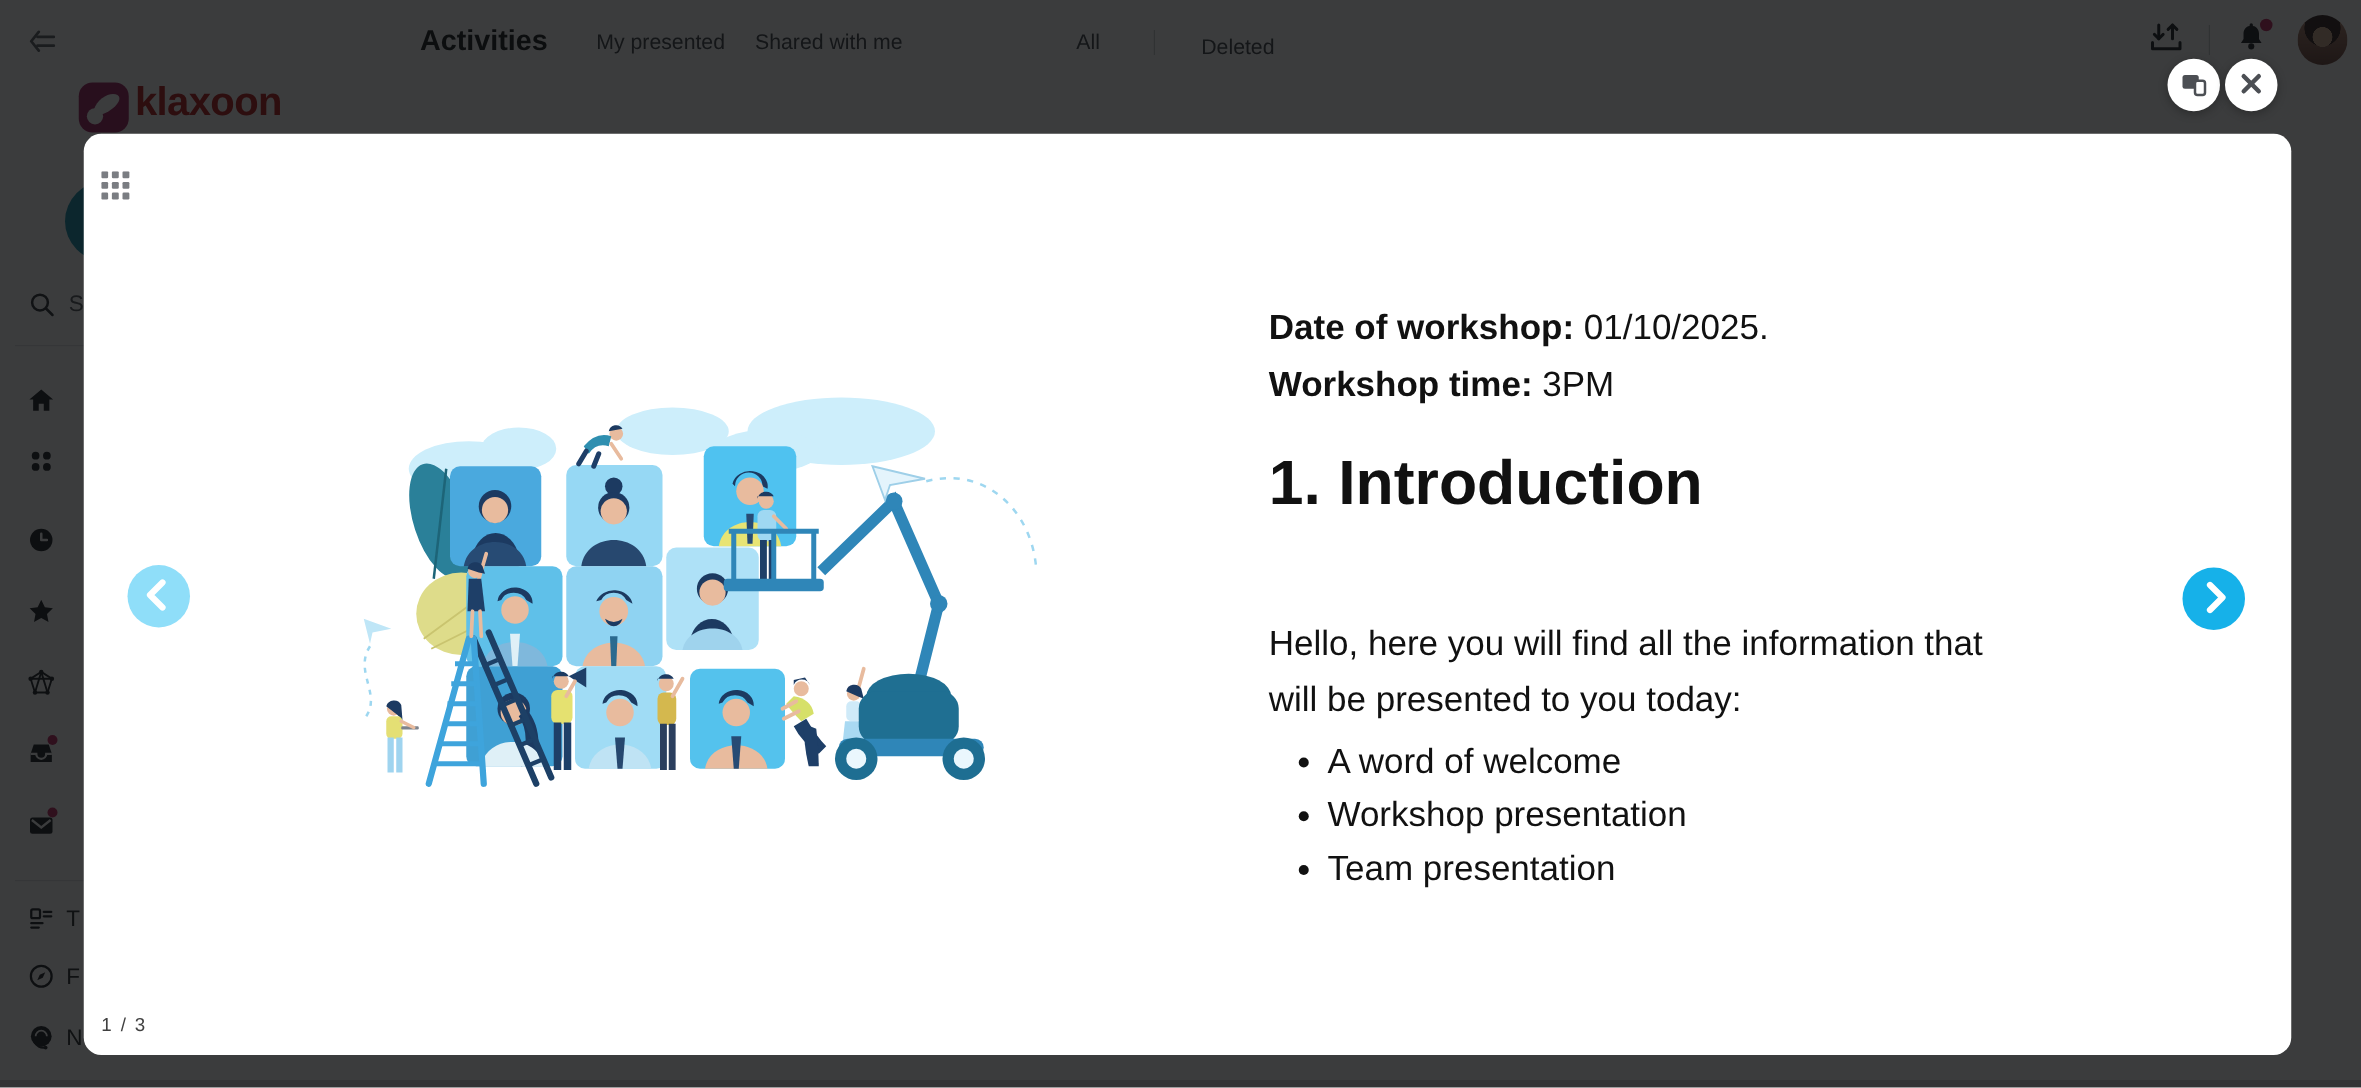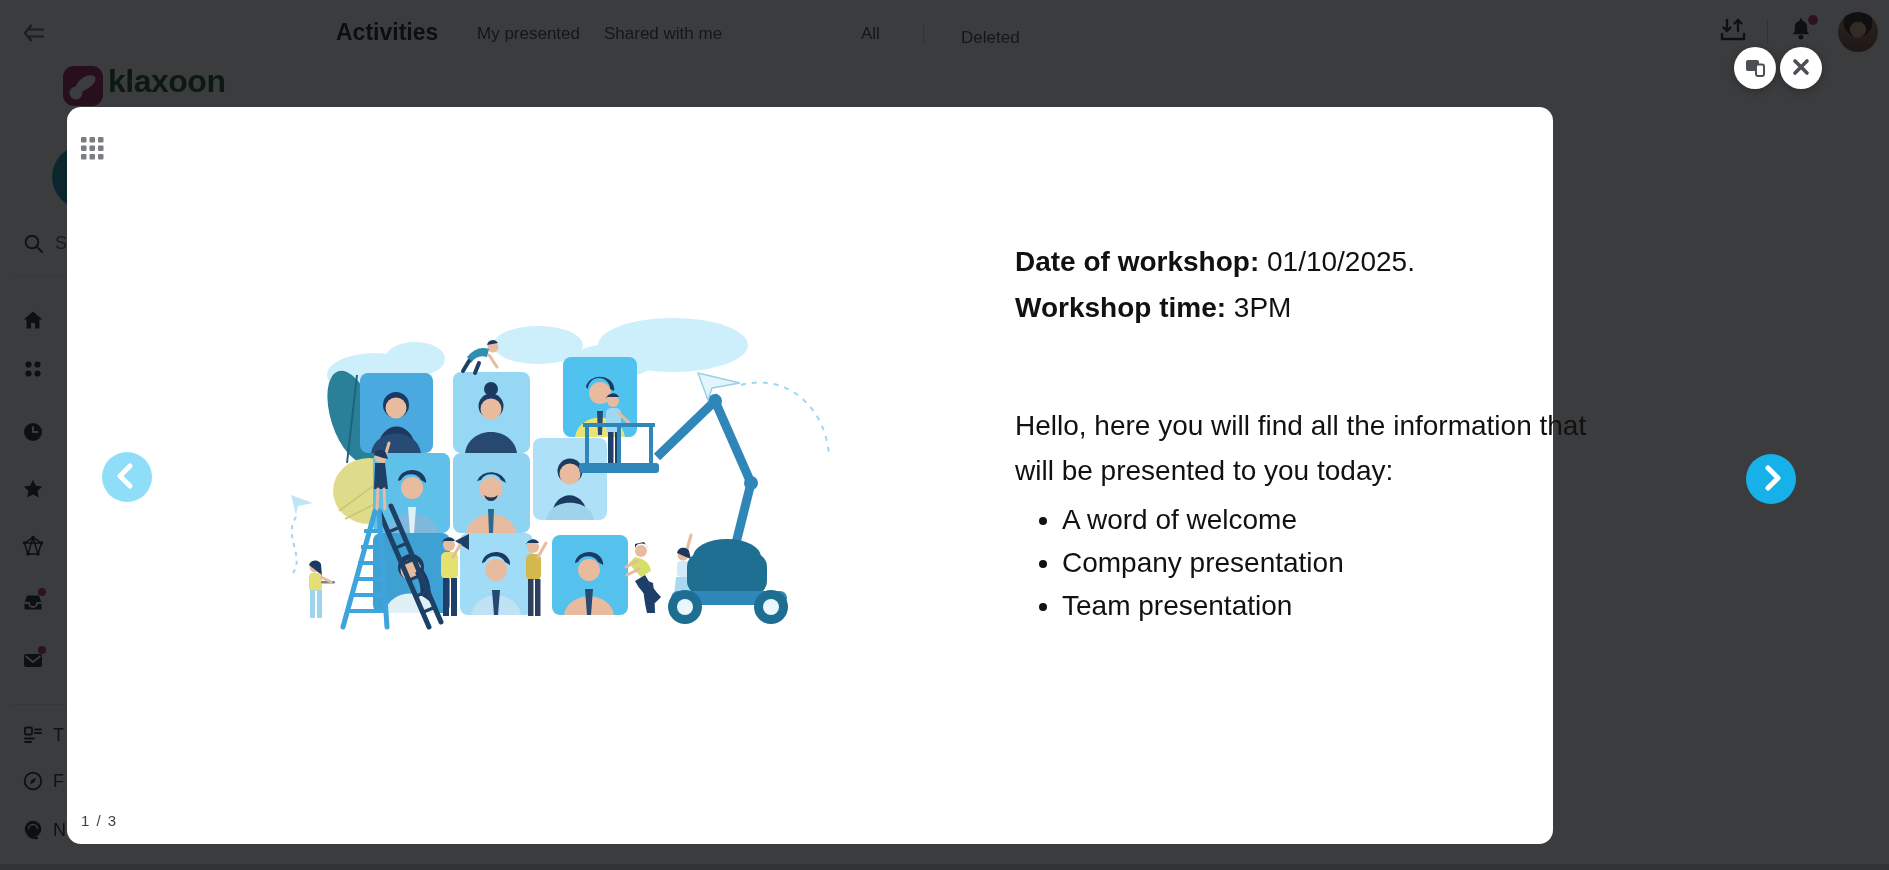--- a/index.html
+++ b/index.html
@@ -6,38 +6,38 @@
   body { font-family:"Liberation Sans", sans-serif; background:#000; }
   .screen { position:relative; width:1889px; height:870px; overflow:hidden; background:#ffffff; }
 
   
   .abs { position:absolute; }
   .topbar-title { font-size:23px; font-weight:700; color:#17191c; }
   .tab { font-size:17px; color:#3e4248; cursor:pointer; }
   .vdivider { width:1px; background:#c9cace; }
   .icon-btn svg { display:block; }
   .badge-dot { position:absolute; border-radius:50%; background:#c2255f; }
-  .logo-text { font-size:32px; font-weight:700; letter-spacing:-0.5px; color:#14532d; }
+  .logo-text { font-size:32px; font-weight:700; letter-spacing:-0.5px; color:#b91c1c; }
   .side-label { font-size:18px; color:#26282c; }
   .search-txt { font-size:18px; color:#53565c; }
   .hdivider { height:1px; background:#dfe0e4; }
   .avatar { width:40px; height:40px; border-radius:50%;
     background:
       radial-gradient(circle at 50% 44%, #d2a88e 0 26%, rgba(0,0,0,0) 27%),
       radial-gradient(circle at 50% 26%, #34221e 0 40%, rgba(0,0,0,0) 41%),
       linear-gradient(180deg, #b98a74, #6e463c);
   }
   .workspace-circle { width:64px; height:64px; border-radius:50%; background:#1793ad; }
   .bottom-strip { background:#cfd0d5; }
 
   
   .overlay { position:absolute; inset:0; background:rgba(10,11,13,0.8); z-index:10; }
 
   
-  .modal { position:absolute; left:67px; top:107px; width:1486px; height:737px;
+  .modal { position:absolute; left:67px; top:107px; width:1766px; height:737px;
            background:#fff; border-radius:14px; z-index:20; }
   .grid-btn { cursor:pointer; }
   .slide-text { position:absolute; left:948px; top:138px; width:610px; color:#111; }
   .meta-line { font-size:28px; line-height:34px; }
   .meta-line + .meta-line { margin-top:12px; }
   .meta-line b { font-weight:700; }
   .slide-heading { font-size:50px; font-weight:700; line-height:56px; margin-top:33px; }
   .slide-para { font-size:28px; line-height:45px; margin-top:78px; }
   .slide-list { margin-top:5px; padding-left:47px; }
   .slide-list li { font-size:28px; line-height:43px; }
@@ -477,24 +477,25 @@
 
     <div class="slide-text">
       <div class="meta-line">
         <b>Date of workshop:</b>
         <span>01/10/2025.</span>
       </div>
       <div class="meta-line">
         <b>Workshop time:</b>
         <span>3PM</span>
       </div>
+      <div class="slide-heading">1. Introduction</div>
       <div class="slide-para">Hello, here you will find all the information that will be presented to you today:</div>
       <ul class="slide-list">
         <li>A word of welcome</li>
-        <li>Company presentation</li>
+        <li>Workshop presentation</li>
         <li>Team presentation</li>
       </ul>
     </div>
 
     <button class="nav-btn nav-prev" style="left:35px; top:345px;">
       <span>
         <svg width="50" height="50" viewBox="0 0 50 50">
           <polyline points="28,15 18,25 28,35" fill="none" stroke="#ffffff" stroke-width="5" stroke-linecap="round" stroke-linejoin="round"></polyline>
         </svg>
       </span>

